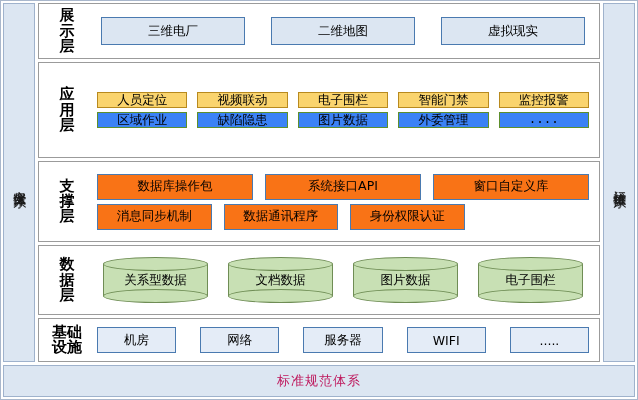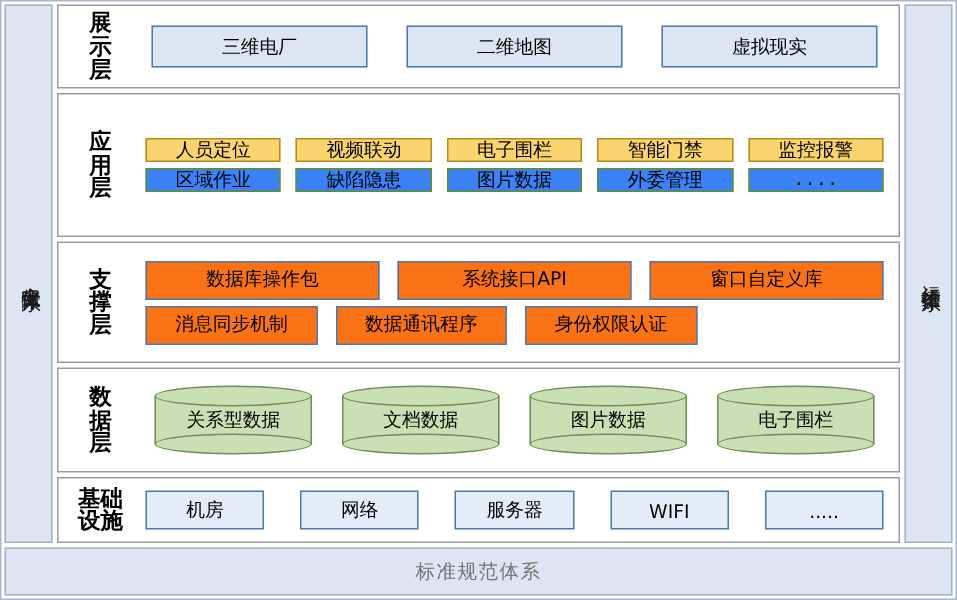--- a/index.html
+++ b/index.html
@@ -175,21 +175,21 @@
   .bottom-bar {
     flex: 0 0 32px;
     height: 32px;
     margin: 3px 2px 2px 2px;
     background: #dce6f2;
     border: 1px solid #9fb2cc;
     display: flex;
     align-items: center;
     justify-content: center;
     font-size: 13px;
-    color: #737373;
+    color: #be185d;
     letter-spacing: 1px;
   }
 </style>
 </head>
 <body>
 
 <div id="diagram">
 
   <div class="body-row">
 

